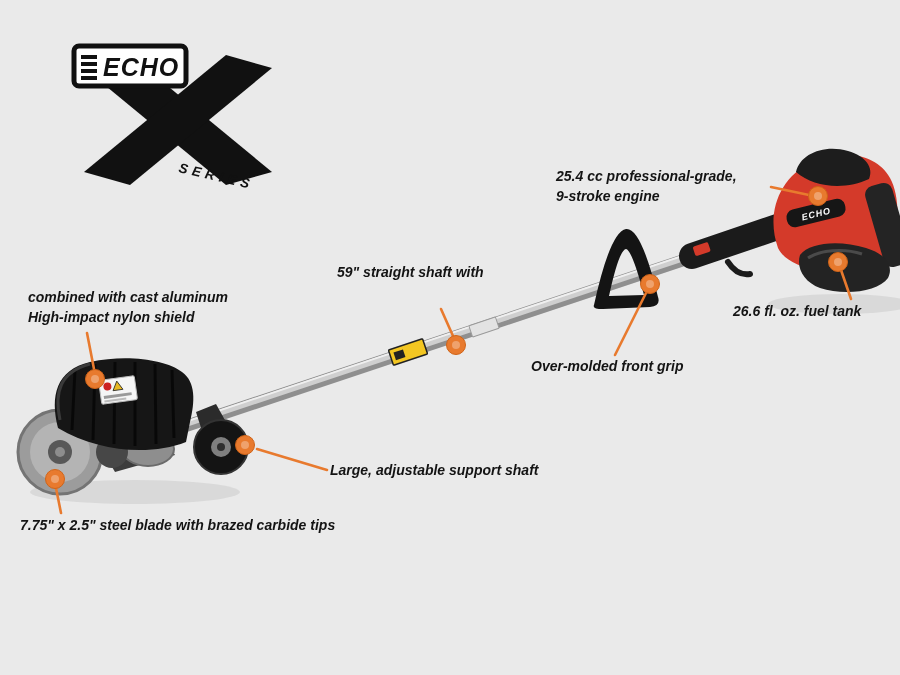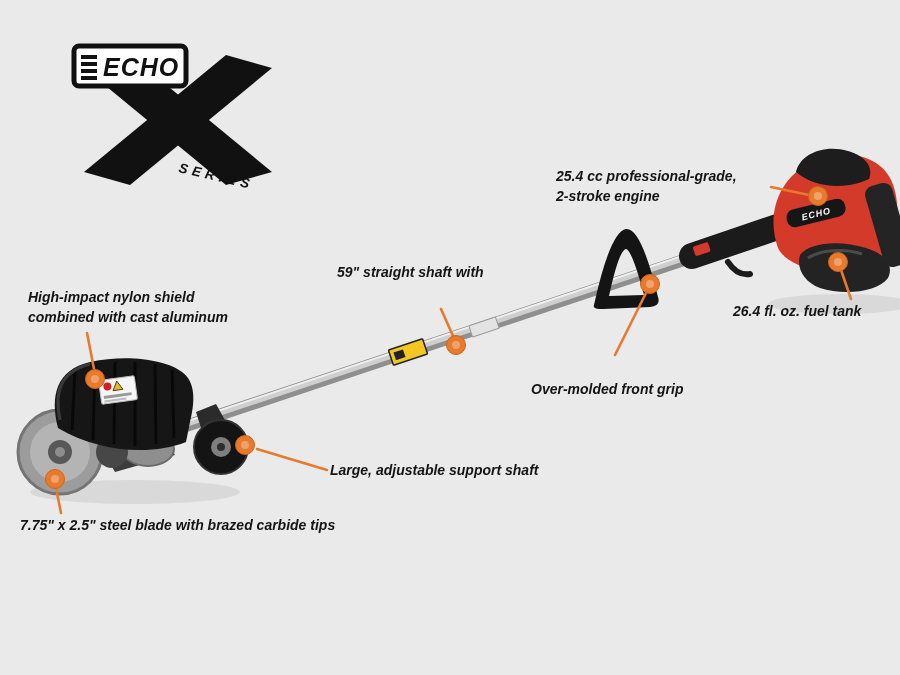--- a/index.html
+++ b/index.html
@@ -157,38 +157,38 @@
         <circle class="dot-inner" cx="245" cy="445" r="4"></circle>
       </g>
     <g>
         <circle class="dot-outer" cx="55" cy="479" r="9.5"></circle>
         <circle class="dot-inner" cx="55" cy="479" r="4"></circle>
       </g>
   </svg>
 
   <div class="callout" style="left:556px;top:167px;">
     <span class="line">25.4 cc professional-grade,</span>
-    <span class="line">2-stroke engine</span>
+    <span class="line">9-stroke engine</span>
   </div>
 
   <div class="callout" style="left:337px;top:263px;">
     <span class="line">59" straight shaft with</span>
   </div>
 
   <div class="callout" style="left:733px;top:302px;">
-    <span class="line">26.4 fl. oz. fuel tank</span>
+    <span class="line">26.6 fl. oz. fuel tank</span>
   </div>
 
-  <div class="callout" style="left:531px;top:357px;margin-top:23px;">
+  <div class="callout" style="left:531px;top:357px;">
     <span class="line">Over-molded front grip</span>
   </div>
 
   <div class="callout" style="left:28px;top:288px;">
+    <span class="line">combined with cast aluminum</span>
     <span class="line">High-impact nylon shield</span>
-    <span class="line">combined with cast aluminum</span>
   </div>
 
   <div class="callout" style="left:330px;top:461px;">
     <span class="line">Large, adjustable support shaft</span>
   </div>
 
   <div class="callout" style="left:20px;top:516px;">
     <span class="line">7.75" x 2.5" steel blade with brazed carbide tips</span>
   </div>
 

